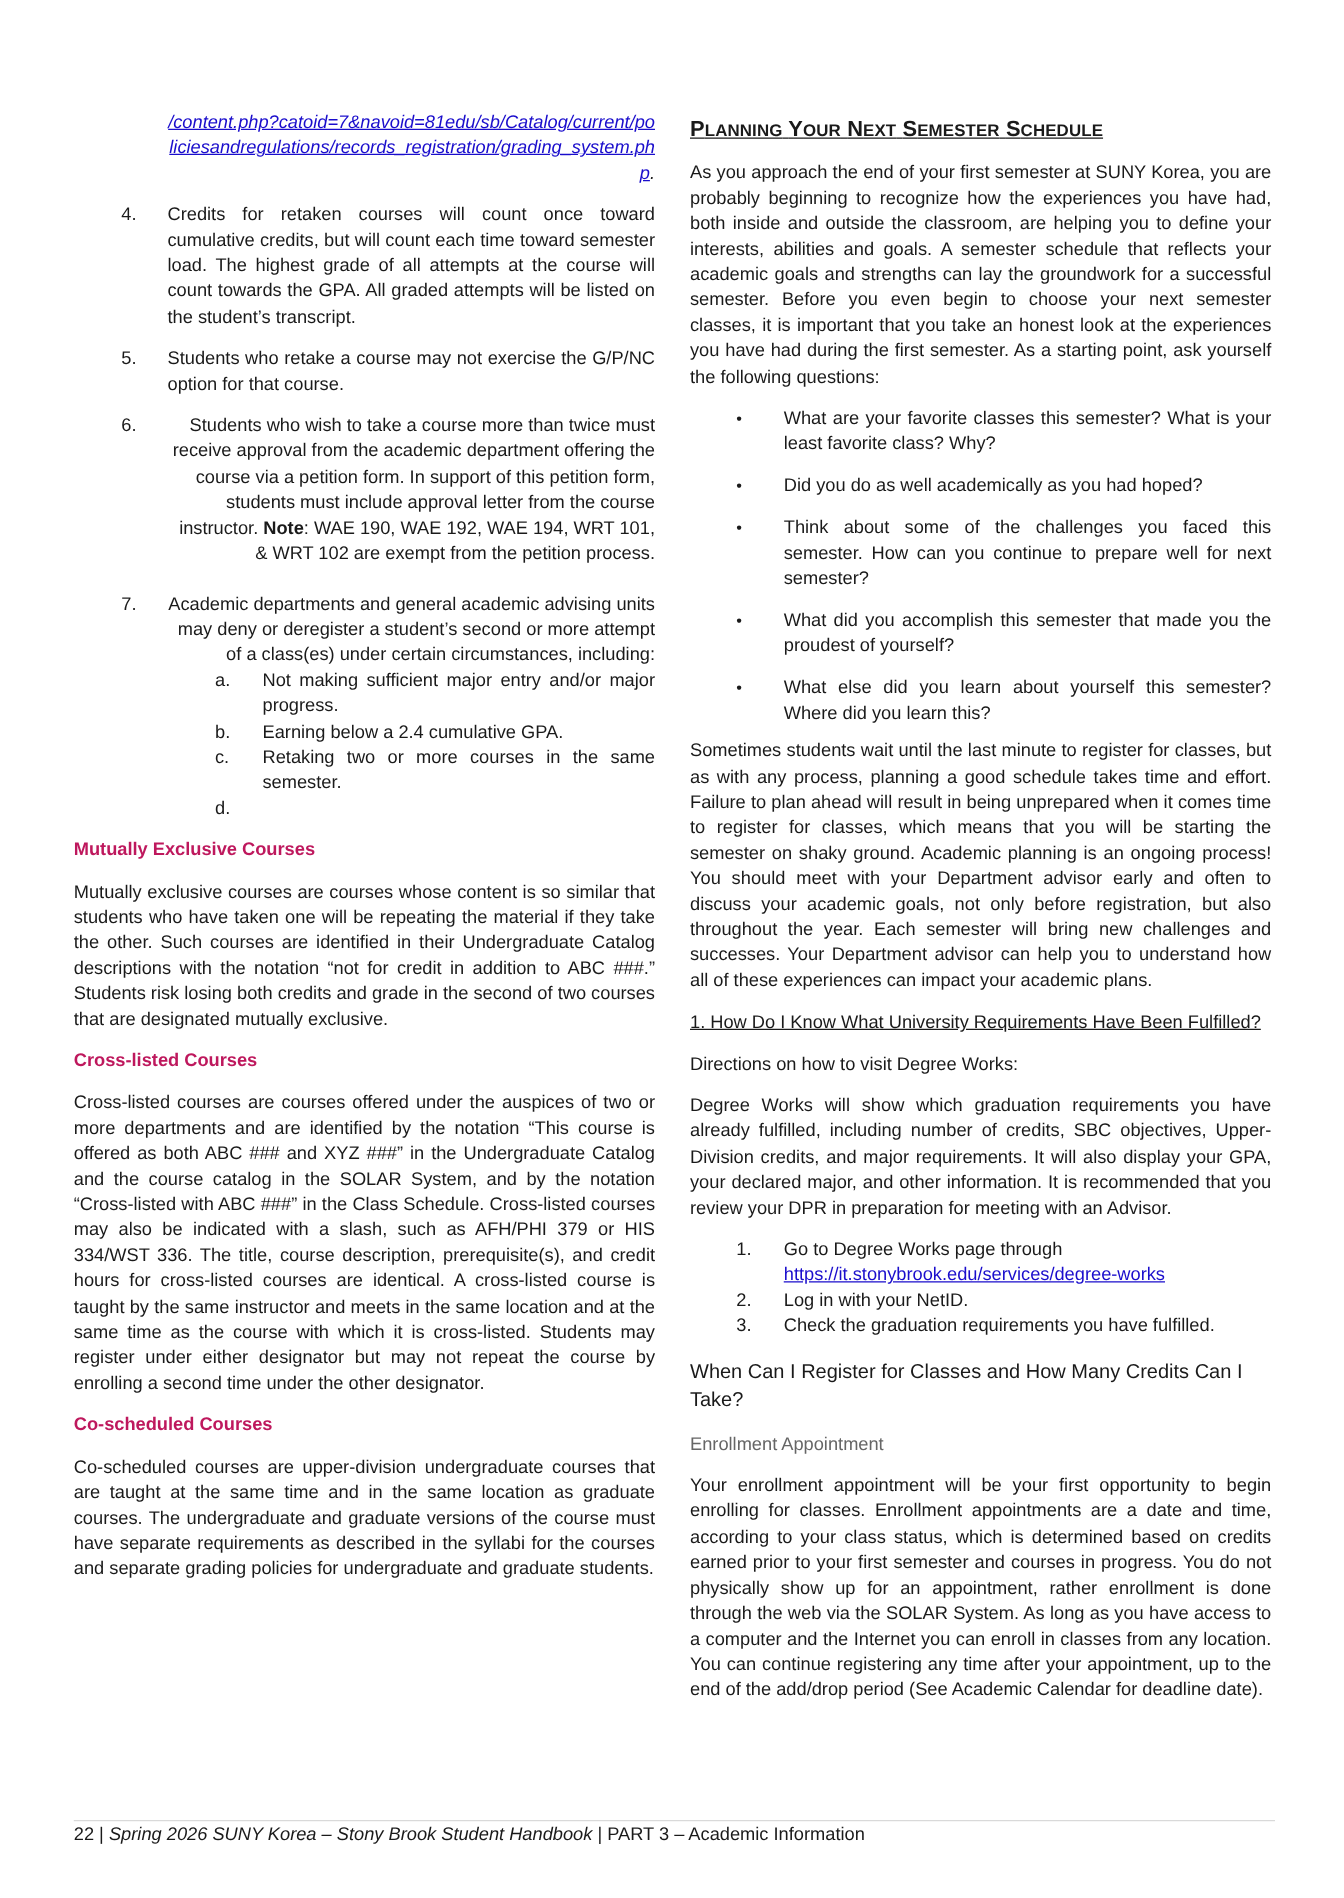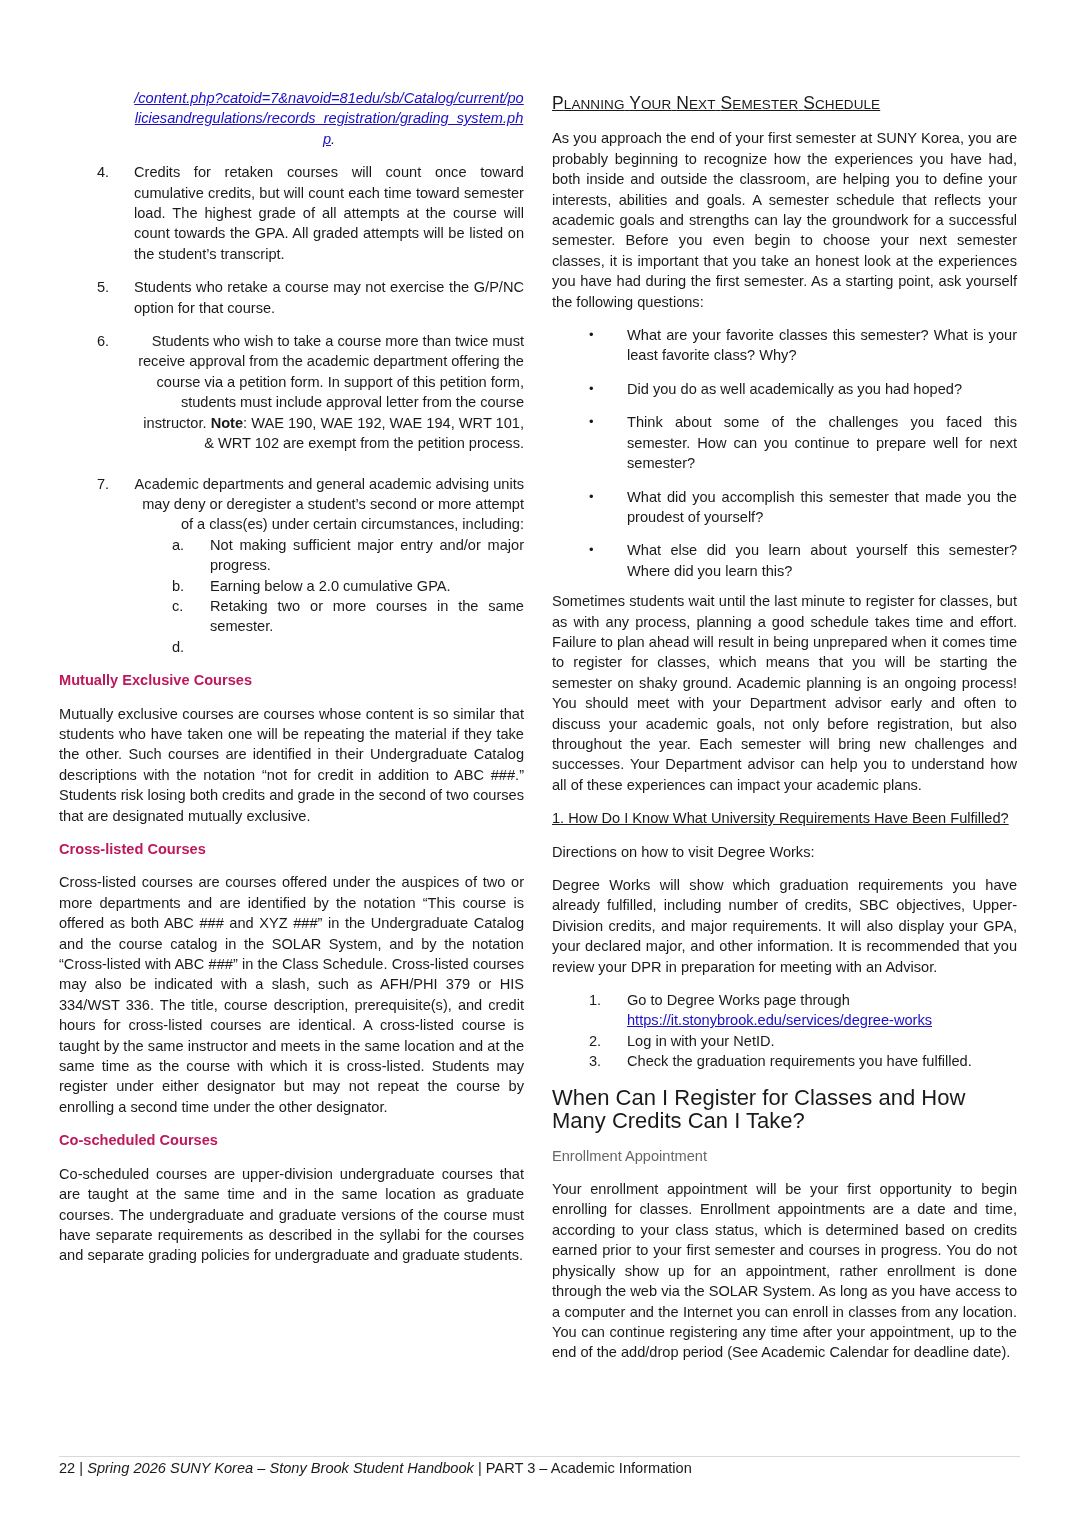--- a/index.html
+++ b/index.html
@@ -3,40 +3,40 @@
 <meta charset="utf-8">
 <style>
   html, body { margin: 0; padding: 0; background: #ffffff; }
   body { width: 1075px; height: 1518px; position: relative; overflow: hidden;
          font-family: "Liberation Sans", sans-serif; color: #1a1a1a; font-size: 14.6px; }
   .col { position: absolute; top: 88px; width: 465px; line-height: 20.4px; }
   .col-left { left: 59px; }
   .col-right { left: 552px; }
   p { margin: 0 0 13px 0; text-align: justify; }
   a { color: #1a0dcc; text-decoration: underline; }
-  .url-block { margin-left: 75px; font-style: italic; text-align: center; word-break: break-all; margin-bottom: 13px; }
+  .url-block { margin-left: 75px; font-style: italic; text-align: right; word-break: break-all; margin-bottom: 13px; }
   .num-item { display: flex; margin: 0 0 13px 38px; }
   .num-item .num { width: 37px; flex: none; }
   .num-item .txt { flex: 1; text-align: justify; }
   .num-item .txt.left { text-align: right; }
   .sub-list { margin: 0 0 0 37px; }
   .sub-item { display: flex; }
   .sub-item .num { width: 38px; flex: none; }
   .sub-item .txt { flex: 1; text-align: justify; }
   .subhead { font-weight: bold; color: #be185d; margin: 0 0 13px 0; }
-  .bigtitle { font-weight: normal; font-size: 17.5px; text-decoration: underline; margin: 5px 0 13px 0; letter-spacing: 0.1px; }
+  .bigtitle { font-weight: bold; font-size: 17.5px; text-decoration: underline; margin: 5px 0 13px 0; letter-spacing: 0.1px; }
   .bigtitle .sc { font-size: 13.5px; }
   .bullet-item { display: flex; margin: 0 0 13px 37px; }
   .bullet-item .dot { width: 38px; flex: none; font-size: 13px; }
   .bullet-item .txt { flex: 1; text-align: justify; }
   .ulhead { text-decoration: underline; margin: 0 0 13px 0; white-space: nowrap; }
   .steps { margin: 0 0 14px 37px; }
   .step { display: flex; }
   .step .num { width: 38px; flex: none; }
-  .h2 { font-size: 22px; line-height: 23px; margin: 2px 0 9px 0; color: #1a1a1a; }
+  .h2 { font-size: 16px; line-height: 23px; margin: 2px 0 9px 0; color: #1a1a1a; }
   .h3 { color: #666; margin: 14px 0 13px 0; }
   .footer-rule { position: absolute; left: 59px; right: 55px; top: 1456px; border-top: 1px solid #d9d9d9; }
   .footer { position: absolute; left: 59px; top: 1460px; font-size: 14.6px; color: #1a1a1a; }
   .footer i { font-style: italic; }
 </style>
 </head>
 <body>
 
 <div class="col col-left">
   <div class="url-block">
@@ -60,21 +60,21 @@
       <span class="num">7.</span>
       <span class="txt left">Academic departments and general academic advising units may deny or deregister a student’s second or more attempt of a class(es) under certain circumstances, including:</span>
     </div>
     <div class="sub-list" style="margin-left:75px">
       <div class="sub-item">
         <span class="num">a.</span>
         <span class="txt">Not making sufficient major entry and/or major progress.</span>
       </div>
       <div class="sub-item">
         <span class="num">b.</span>
-        <span class="txt">Earning below a 2.0 cumulative GPA.</span>
+        <span class="txt">Earning below a 2.4 cumulative GPA.</span>
       </div>
       <div class="sub-item">
         <span class="num">c.</span>
         <span class="txt">Retaking two or more courses in the same semester.</span>
       </div>
       <div class="sub-item">
         <span class="num">d.</span>
       </div>
     </div>
   </div>

